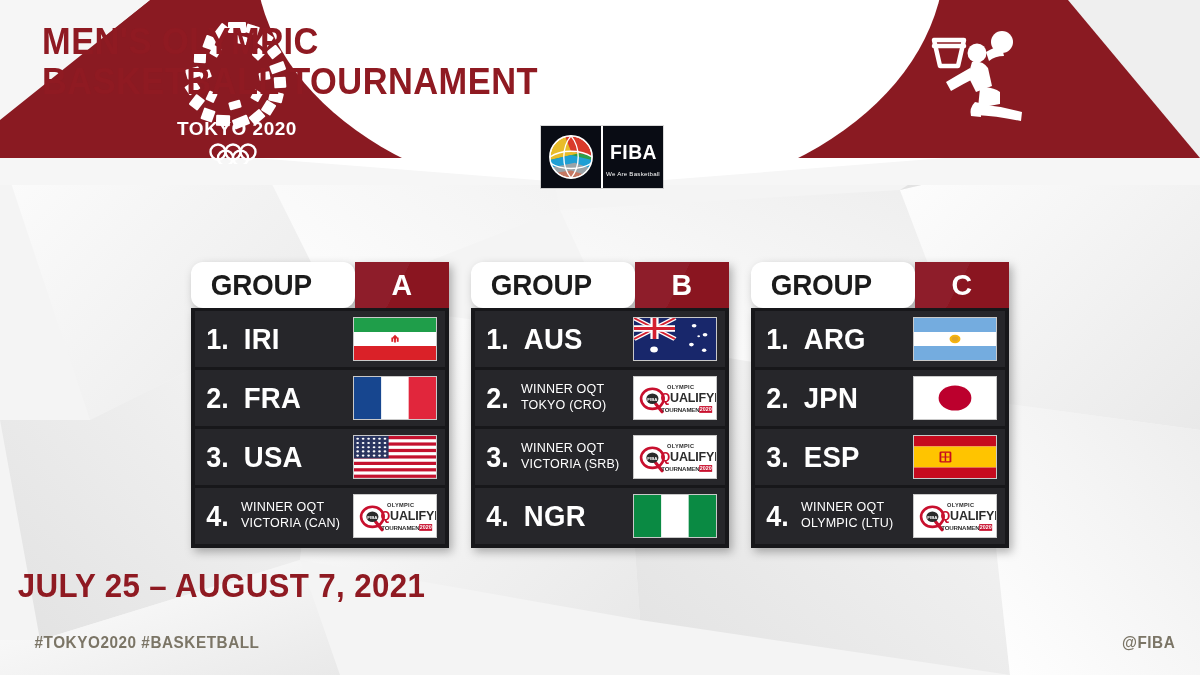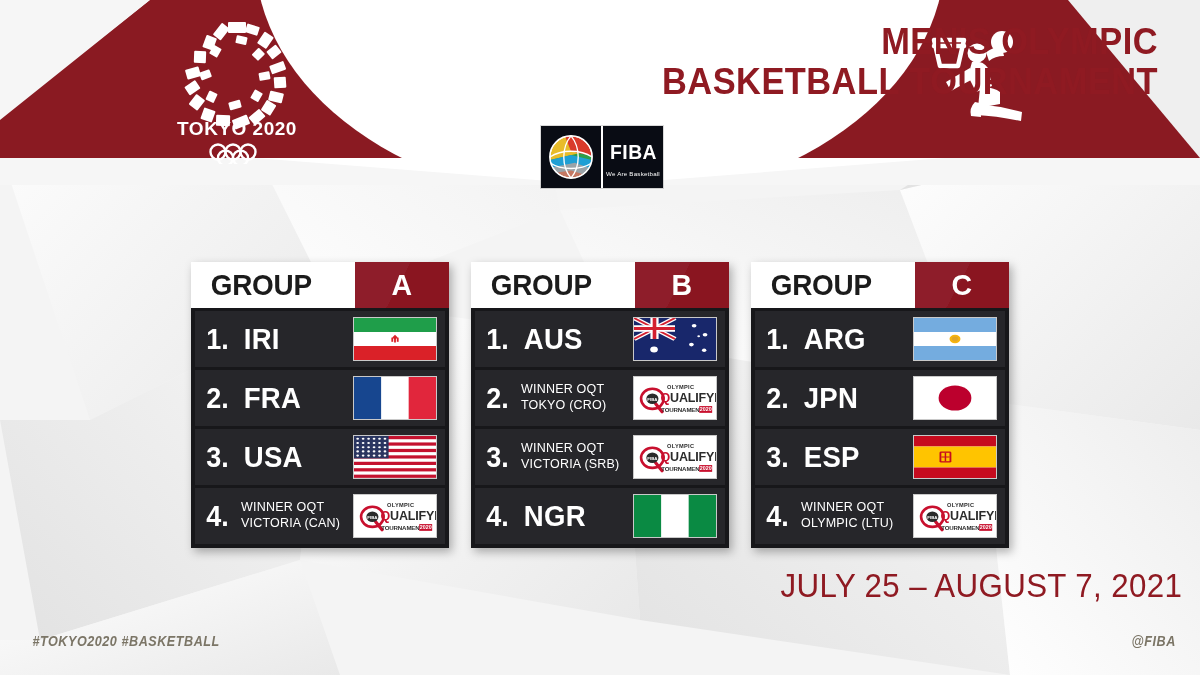--- a/index.html
+++ b/index.html
@@ -26,21 +26,21 @@
   #tokyo-logo { top:14px; left:168px; width:122px; height:150px;margin-left:8px; }
   #tokyo-logo svg { width:100%; height:100%; }
 
   
   #pictogram { top:18px; left:920px; width:118px; height:105px; }
   #pictogram svg { width:100%; height:100%; }
 
   
   #title-block {
     position:absolute; z-index:5; top:22px; left:0; width:1200px;
-    text-align:right; pointer-events:none;
+    text-align:left; pointer-events:none;
   }
   .title-line {
     color:#8f1a22;
     font-family:"Liberation Sans", sans-serif;
     font-weight:bold;
     letter-spacing:0.5px;
     line-height:1.08;
     transform:scaleX(0.93);
     font-stretch:condensed;
   }
@@ -70,20 +70,21 @@
     display:flex; justify-content:center; gap:22px;
   }
   .group {
     width:258px;
     filter:drop-shadow(3px 4px 5px rgba(0,0,0,0.30));
   }
   .group-head { display:flex; height:46px; }
   .group-head-label {
     flex:1; background:#ffffff; display:flex; align-items:center;
     padding-left:16px;
+    border-radius:12px;
   }
   .group-head-label span {
     color:#1b1b1b; font-size:30px; font-weight:bold;
     letter-spacing:-0.3px; transform:scaleX(0.93); display:block;
   }
   .group-head-letter {
     width:94px; position:relative; display:flex; align-items:center; justify-content:center;
     background:linear-gradient(118deg,#8e1d2a 0%,#8e1d2a 47%,#8a1520 47%,#8a1520 100%);
   }
   .group-head-letter span {
@@ -110,27 +111,27 @@
   }
   .row-flag {
     width:84px; height:44px; flex:none; background:#fff;
     border:1px solid #c9c9c9; overflow:hidden; position:relative;
   }
   .row-flag svg { width:100%; height:100%; display:block; }
 
   
   #dates {
     position:absolute; z-index:3; top:566px; left:0; width:1200px;
-    text-align:right; color:#8f1a22; font-size:34px; font-weight:normal;
+    text-align:left; color:#8f1a22; font-size:34px; font-weight:bold;
     letter-spacing:0.4px;
   }
   #dates span { display:inline-block; transform:scaleX(0.92); }
   .foot {
     position:absolute; z-index:3; top:633px; color:#7b7566;
-    font-size:14px; font-weight:bold; letter-spacing:0.6px;font-style:italic;
+    font-size:17px; font-weight:bold; letter-spacing:0.6px;
   }
   .foot span { display:inline-block; transform:scaleX(0.9); }
   #foot-left { left:22px; }
   #foot-right { right:22px;margin-left:44px; }
 </style>
 </head>
 <body>
 
 <div id="bg">
   <svg viewBox="0 0 1200 675" preserveAspectRatio="none">

